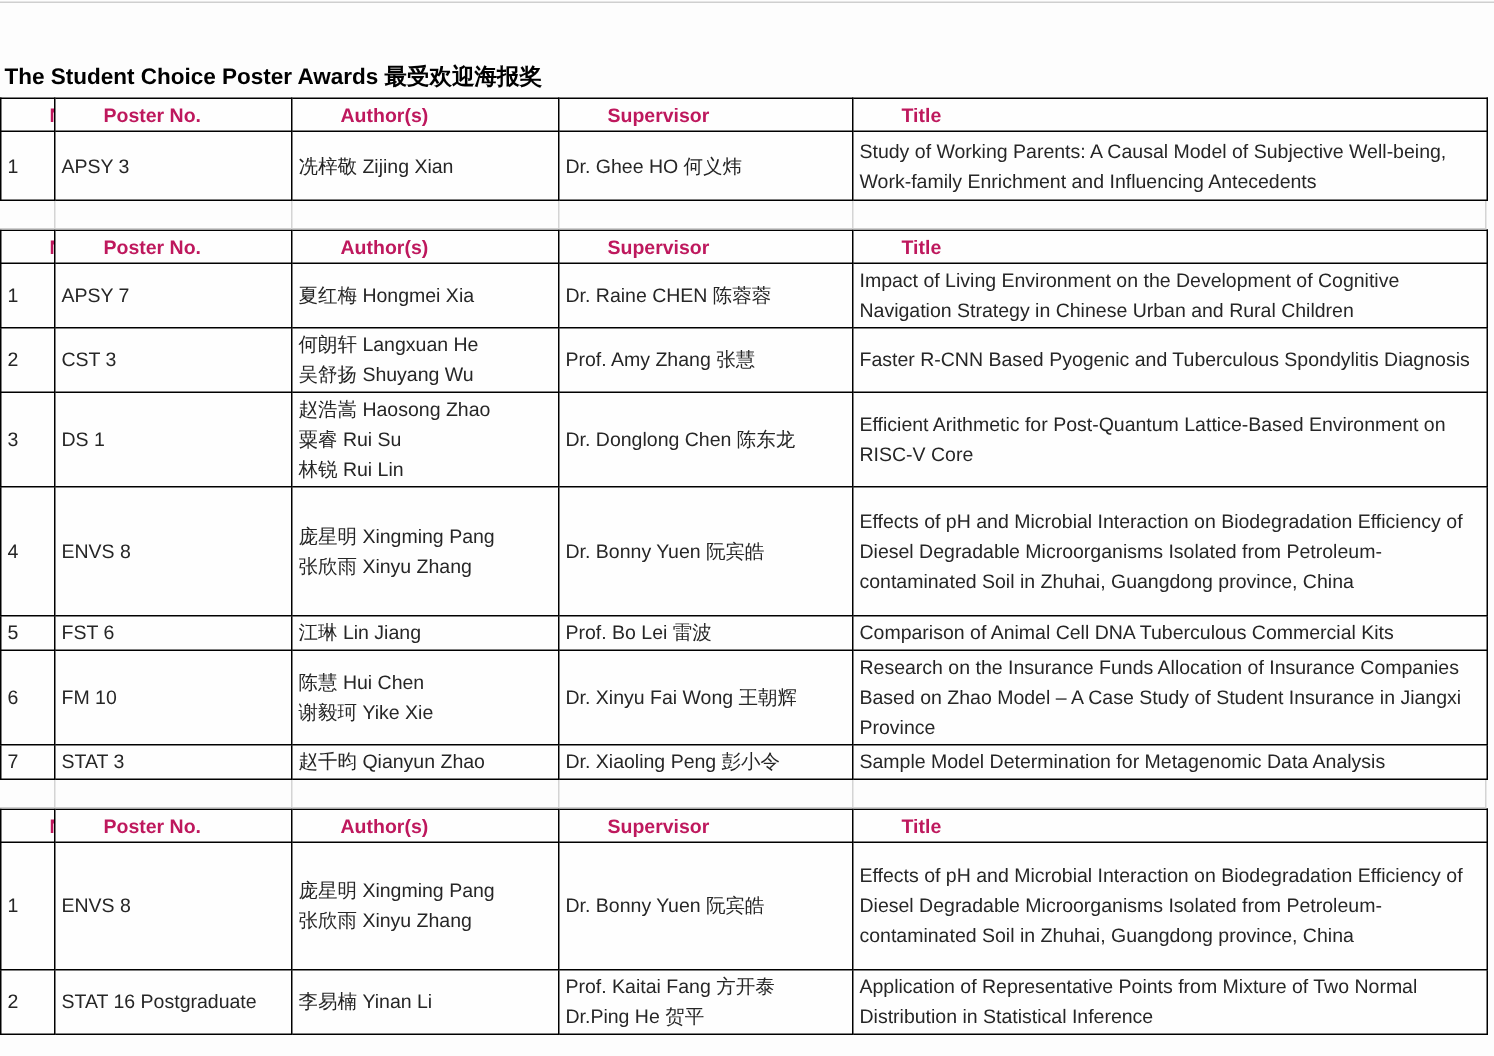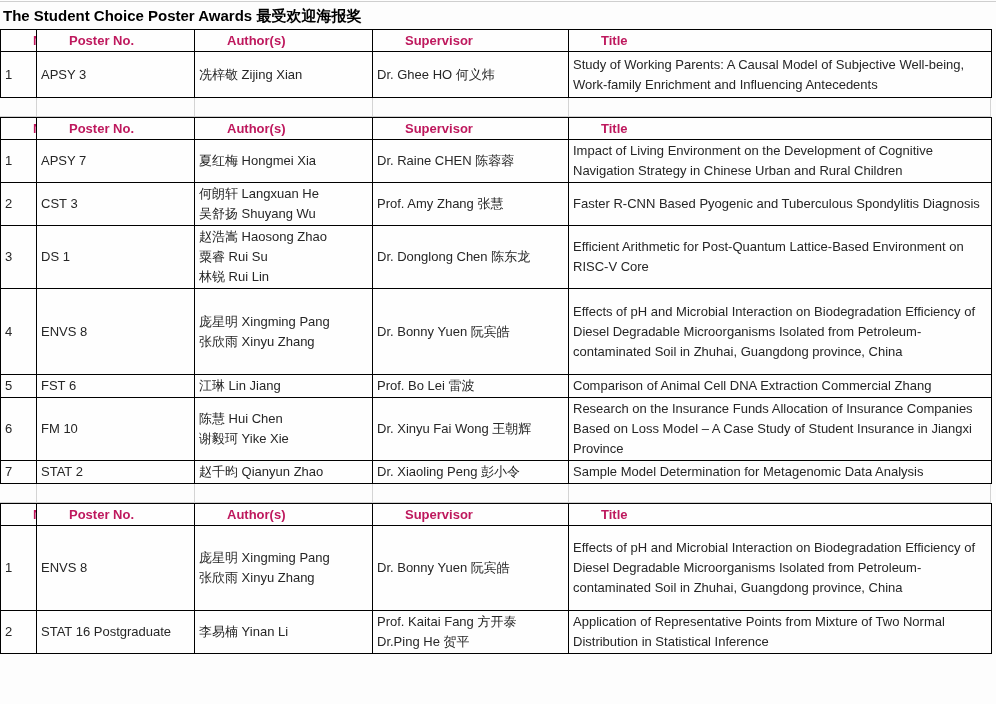--- a/index.html
+++ b/index.html
@@ -6,21 +6,21 @@
   html, body { margin: 0; padding: 0; background: #ffffff; }
   .sheet {
     width: 996px; height: 704px; overflow: hidden; position: relative;
     background: #fdfdfd; color: #262626;
     font-family: "Liberation Sans", sans-serif;
   }
   .topline { width: 996px; height: 2px; border-bottom: 1px solid #cfcfcf; }
   .section-title {
     height: 27px; line-height: 27px; padding-left: 3px;
     font-size: 15px; font-weight: bold; color: #000;
-    white-space: nowrap; overflow: hidden;
+    white-space: nowrap; overflow: hidden; margin-top: 36px;
   }
   table.awards {
     border-collapse: collapse; table-layout: fixed; width: 991px;
     background: #fefefe;
   }
   table.awards th, table.awards td {
     border: 1px solid #000000;
     padding: 1px 3px 1px 4px;
     font-size: 13px; line-height: 20px;
     text-align: left; vertical-align: middle;
@@ -130,33 +130,33 @@
       <td class="c-authors">庞星明 Xingming Pang
 张欣雨 Xinyu Zhang</td>
       <td class="c-supervisor">Dr. Bonny Yuen 阮宾皓</td>
       <td class="c-title">Effects of pH and Microbial Interaction on Biodegradation Efficiency of Diesel Degradable Microorganisms Isolated from Petroleum-contaminated Soil in Zhuhai, Guangdong province, China</td>
     </tr>
     <tr style="height:21px">
       <td class="c-no">5</td>
       <td class="c-poster">FST 6</td>
       <td class="c-authors">江琳 Lin Jiang</td>
       <td class="c-supervisor">Prof. Bo Lei 雷波</td>
-      <td class="c-title">Comparison of Animal Cell DNA Extraction Commercial Zhang</td>
+      <td class="c-title">Comparison of Animal Cell DNA Tuberculous Commercial Kits</td>
     </tr>
     <tr style="height:62px">
       <td class="c-no">6</td>
       <td class="c-poster">FM 10</td>
       <td class="c-authors">陈慧 Hui Chen
 谢毅珂 Yike Xie</td>
       <td class="c-supervisor">Dr. Xinyu Fai Wong 王朝辉</td>
-      <td class="c-title">Research on the Insurance Funds Allocation of Insurance Companies Based on Loss Model – A Case Study of Student Insurance in Jiangxi Province</td>
+      <td class="c-title">Research on the Insurance Funds Allocation of Insurance Companies Based on Zhao Model – A Case Study of Student Insurance in Jiangxi Province</td>
     </tr>
     <tr style="height:22px">
       <td class="c-no">7</td>
-      <td class="c-poster">STAT 2</td>
+      <td class="c-poster">STAT 3</td>
       <td class="c-authors">赵千昀 Qianyun Zhao</td>
       <td class="c-supervisor">Dr. Xiaoling Peng 彭小令</td>
       <td class="c-title">Sample Model Determination for Metagenomic Data Analysis</td>
     </tr>
   </tbody>
     </table>
 
   <div class="gap">
     <i class="g1"></i>
       <i class="g2"></i>

